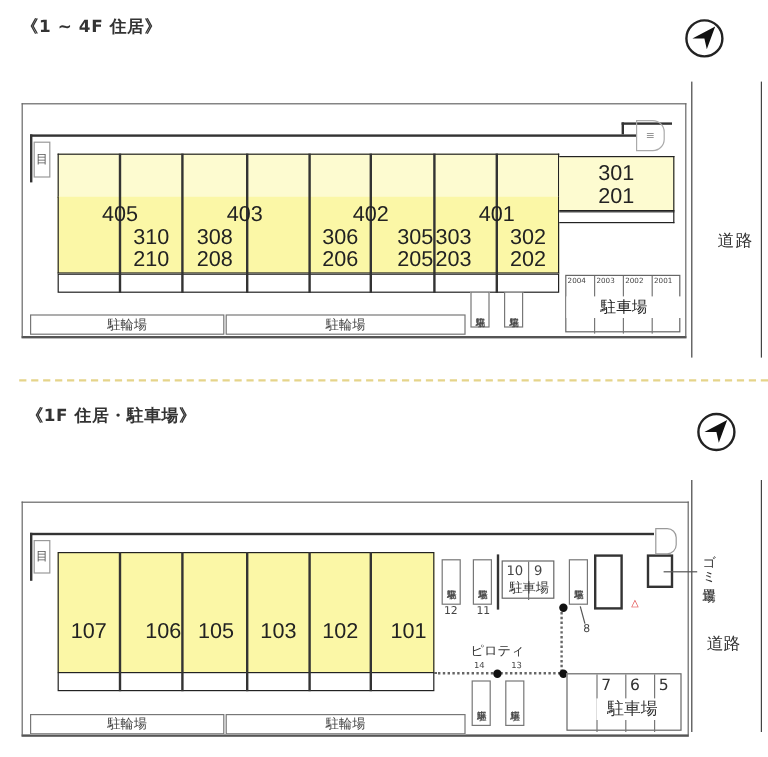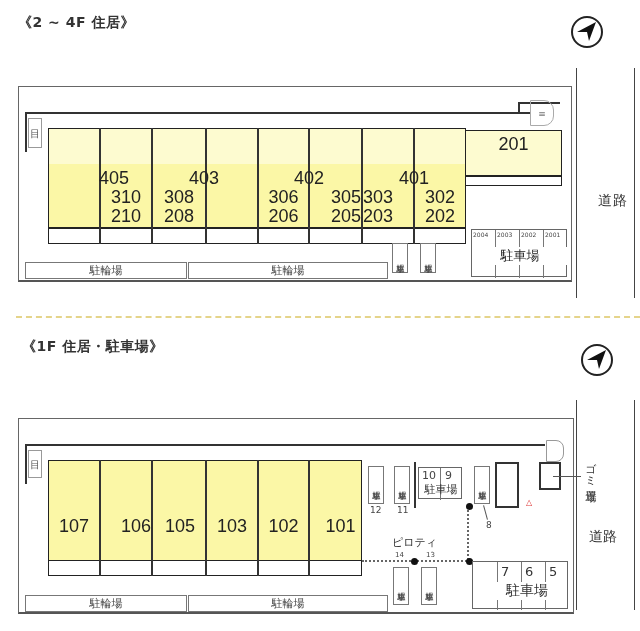--- a/index.html
+++ b/index.html
@@ -22,21 +22,21 @@
   .dashed-sep { border-top:2px dashed #e5d48a; }
   .dot-h { border-top:2px dotted #666; }
   .dot-v { border-left:2px dotted #666; }
   .dot { width:7px; height:7px; background:#111; border-radius:50%; }
   .small { font-size:8px; color:#444; }
   .vtext { writing-mode:vertical-rl; font-size:11px; color:#333; letter-spacing:1px; }
 </style>
 </head>
 <body>
 
-<div class="abs title" style="left:18px;top:14px;">《2 ~ 4F 住居》</div>
+<div class="abs title" style="left:18px;top:14px;">《1 ~ 4F 住居》</div>
 
 <div class="abs compass" style="left:571px;top:16px;">
   <svg width="28" height="28" viewBox="0 0 28 28" style="position:absolute;left:0;top:0;">
     <polygon points="4,14 23,4 16,23 14,14" fill="#111"></polygon>
   </svg>
 </div>
 
 <div class="abs road-line" style="left:576px;top:68px;height:230px;"></div>
 <div class="abs road-line" style="left:634px;top:68px;height:230px;"></div>
 <div class="abs vtext" style="left:598px;top:192px;writing-mode:horizontal-tb;font-size:14px;">道路</div>
@@ -55,21 +55,21 @@
   <div class="abs balcony" style="left:0;top:100px;width:418px;height:16px;"></div>
 
   <div class="abs line" style="left:51px;top:0;width:1.5px;height:116px;"></div>
   <div class="abs line" style="left:103px;top:0;width:1.5px;height:116px;"></div>
   <div class="abs line" style="left:157px;top:0;width:1.5px;height:116px;"></div>
   <div class="abs line" style="left:209px;top:0;width:1.5px;height:116px;"></div>
   <div class="abs line" style="left:260px;top:0;width:1.5px;height:116px;"></div>
   <div class="abs line" style="left:313px;top:0;width:1.5px;height:116px;"></div>
   <div class="abs line" style="left:365px;top:0;width:1.5px;height:116px;"></div>
 
-  <div class="abs floor-label" style="left:36px;top:40px;width:60px;">405</div>
+  <div class="abs floor-label" style="left:22px;top:40px;width:60px;">405</div>
   <div class="abs floor-label" style="left:126px;top:40px;width:60px;">403</div>
   <div class="abs floor-label" style="left:231px;top:40px;width:60px;">402</div>
   <div class="abs floor-label" style="left:336px;top:40px;width:60px;">401</div>
 
   <div class="abs unit-label" style="left:52px;top:60px;width:52px;">
       <div>310</div>
       <div>210</div>
     </div>
   <div class="abs unit-label" style="left:104px;top:60px;width:54px;">
       <div>308</div>
@@ -88,20 +88,21 @@
       <div>203</div>
     </div>
   <div class="abs unit-label" style="left:366px;top:60px;width:52px;">
       <div>302</div>
       <div>202</div>
     </div>
 </div>
 
 <div class="abs unit-top" style="left:466px;top:130px;width:96px;height:46px;border:1.5px solid #222;border-left:none;">
   <div class="unit-label" style="margin-top:4px;">
+      <div>301</div>
       <div>201</div>
     </div>
 </div>
 <div class="abs balcony" style="left:466px;top:176px;width:96px;height:10px;border-left:none;"></div>
 
 <div class="abs bike" style="left:25px;top:262px;width:162px;height:17px;line-height:15px;">駐輪場</div>
 <div class="abs bike" style="left:188px;top:262px;width:200px;height:17px;line-height:15px;">駐輪場</div>
 
 <div class="abs park-v" style="left:392px;top:243px;width:16px;height:30px;">駐車場</div>
 <div class="abs park-v" style="left:420px;top:243px;width:16px;height:30px;">駐車場</div>

